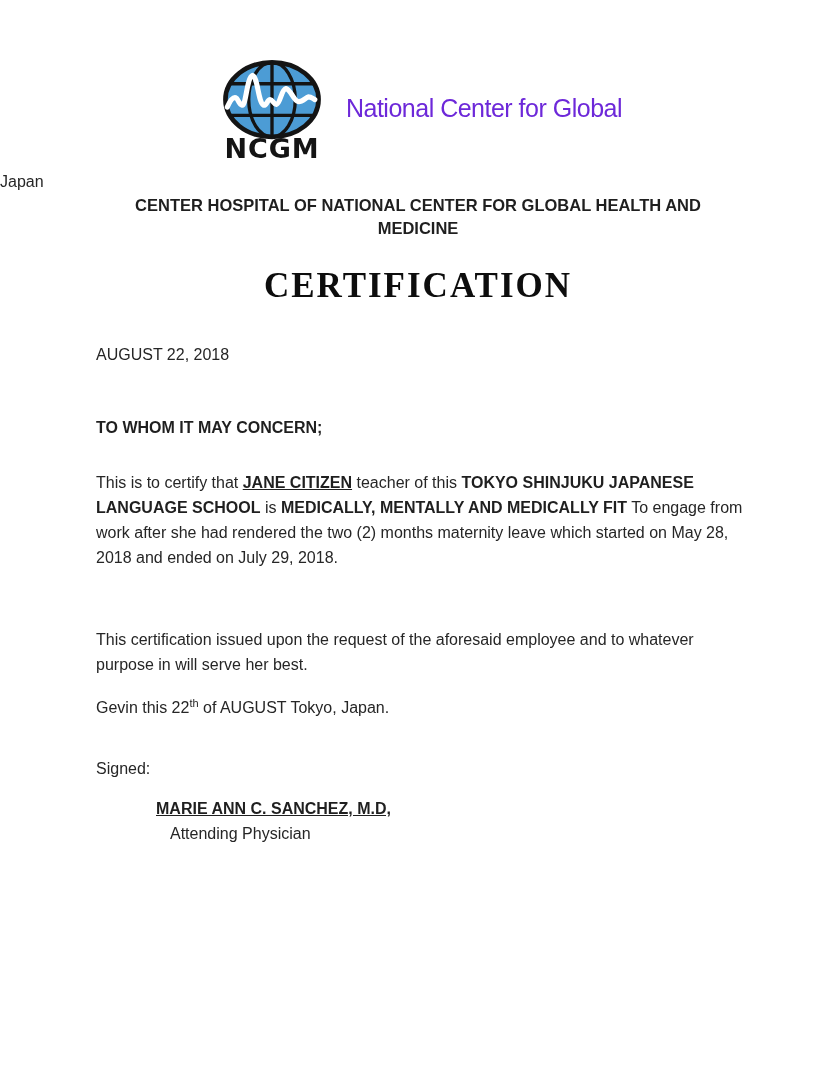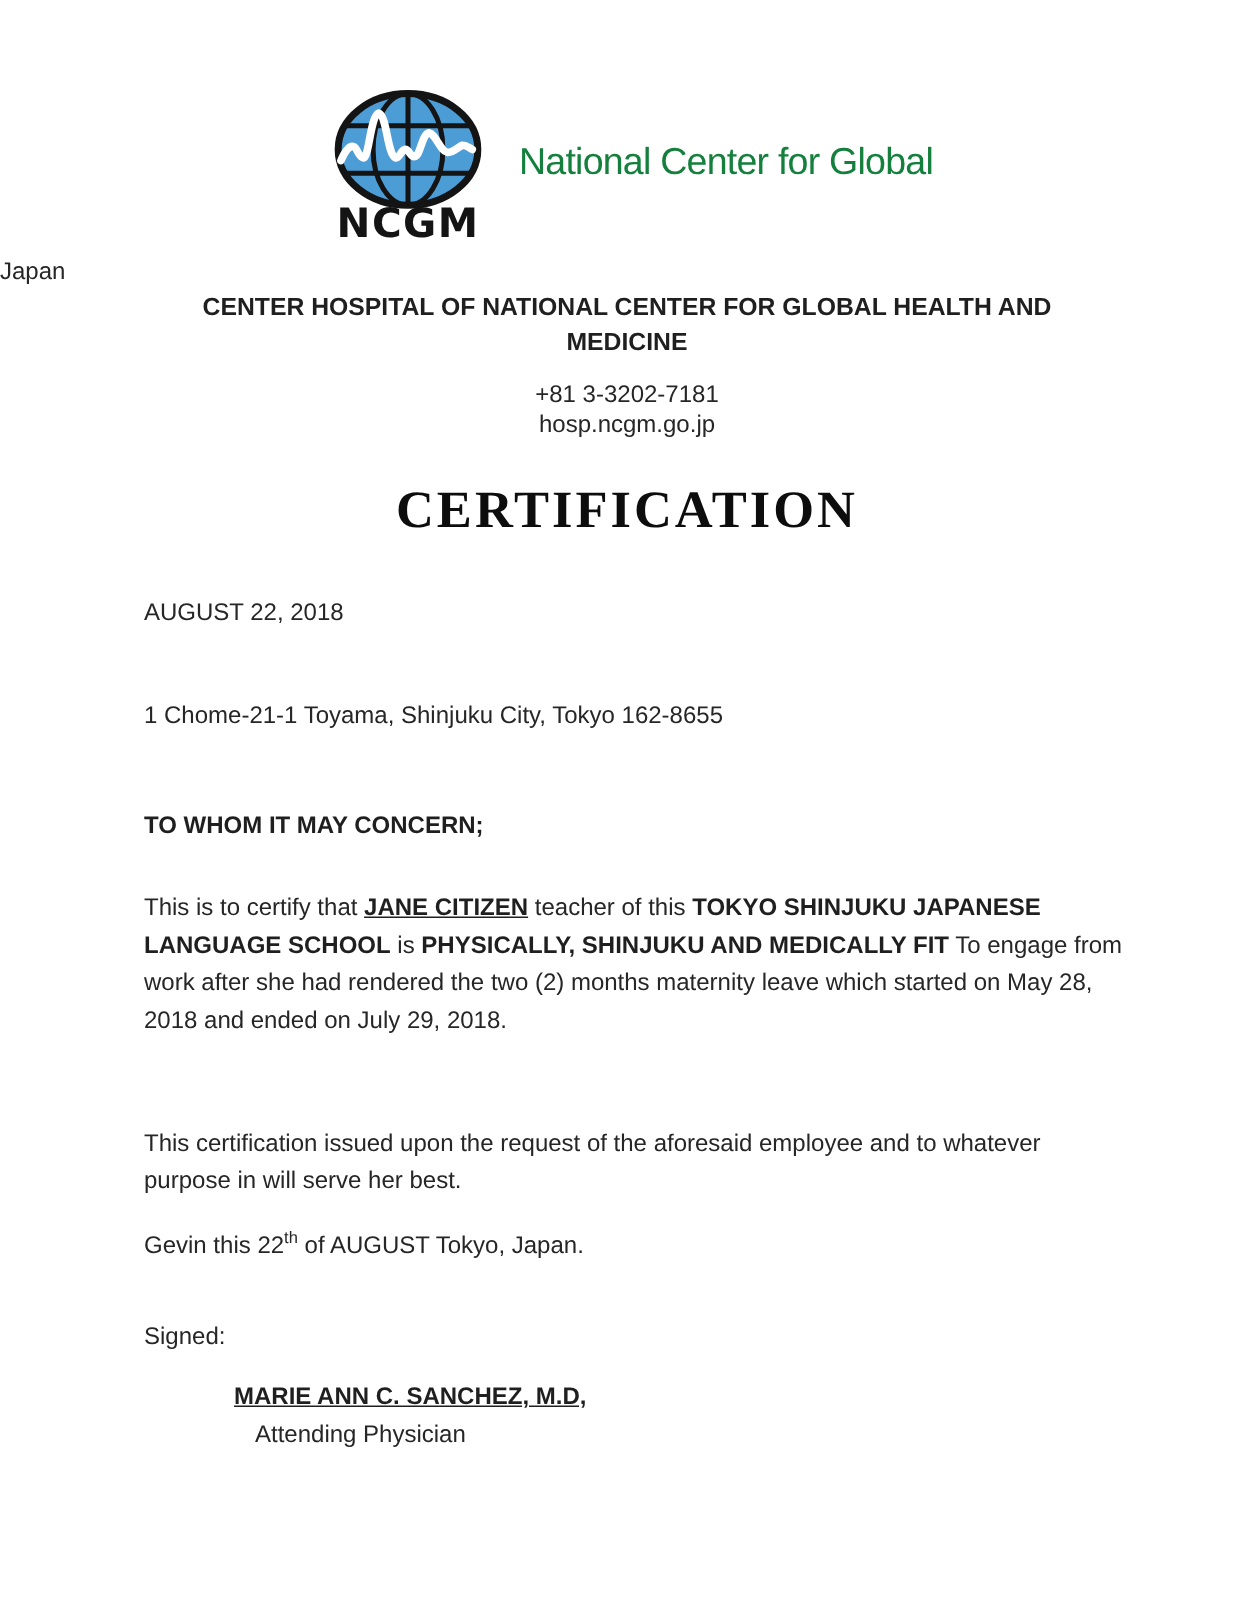--- a/index.html
+++ b/index.html
@@ -19,21 +19,21 @@
     display: flex;
     justify-content: center;
     align-items: center;
     gap: 16px;
     height: 108px;
   }
   .org-name {
     font-size: 25px;
     line-height: 33px;
     letter-spacing: -0.5px;
-    color: #15803d;
+    color: #6d28d9;
   }
   
   .country {
     margin-top: 10px;
     text-align: left;
     font-size: 16px;
     line-height: 20px;
   }
   .hospital-name {
     margin: 2px auto 0;
@@ -101,36 +101,31 @@
       <path d="M 14 57 C 17 50 20 46 23 47 C 26 48 26 54 30 55 C 34 56 35 25 41 23 C 47 25 47 52 53 55 C 56 56 57 49 60 49 C 63 49 64 55 67 54 C 71 53 72 38 77 37 C 82 38 85 50 90 51 C 94 52 98 47 101 46 C 104 46 106 48 108 49" fill="none" stroke="#ffffff" stroke-width="5.5" stroke-linecap="round" stroke-linejoin="round"></path>
       <text x="62" y="112" text-anchor="middle" font-family="'DejaVu Sans', sans-serif" font-weight="bold" font-size="29" letter-spacing="1" fill="#141414">NCGM</text>
     </svg>
     <div class="org-name">
       <div>National Center for Global</div>
     </div>
   </div>
 
   <div class="country">Japan</div>
   <div class="hospital-name">CENTER HOSPITAL OF NATIONAL CENTER FOR GLOBAL HEALTH AND MEDICINE</div>
-  <div class="contact">
-    <div>+81 3-3202-7181</div>
-    <div>hosp.ncgm.go.jp</div>
-  </div>
 
   <div class="cert-title">CERTIFICATION</div>
 
   <div class="content">
     <div class="date">AUGUST 22, 2018</div>
 
-    <div class="address">1 Chome-21-1 Toyama, Shinjuku City, Tokyo 162-8655</div>
 
     <div class="salutation">TO WHOM IT MAY CONCERN;</div>
 
     <div class="para1">
-      <span>This is to certify that </span><span class="b u">JANE CITIZEN</span><span> teacher of this </span><span class="b">TOKYO SHINJUKU JAPANESE LANGUAGE SCHOOL</span><span> is </span><span class="b">PHYSICALLY, SHINJUKU AND MEDICALLY FIT</span><span> To engage from work after she had rendered the two (2) months maternity leave which started on May 28, 2018 and ended on July 29, 2018.</span>
+      <span>This is to certify that </span><span class="b u">JANE CITIZEN</span><span> teacher of this </span><span class="b">TOKYO SHINJUKU JAPANESE LANGUAGE SCHOOL</span><span> is </span><span class="b">MEDICALLY, MENTALLY AND MEDICALLY FIT</span><span> To engage from work after she had rendered the two (2) months maternity leave which started on May 28, 2018 and ended on July 29, 2018.</span>
     </div>
 
     <div class="para2">This certification issued upon the request of the aforesaid employee and to whatever purpose in will serve her best.</div>
 
     <div class="dateline">
       <span>Gevin this 22</span><sup>th</sup><span> of AUGUST Tokyo, Japan.</span>
     </div>
 
     <div class="signed">Signed:</div>
 

